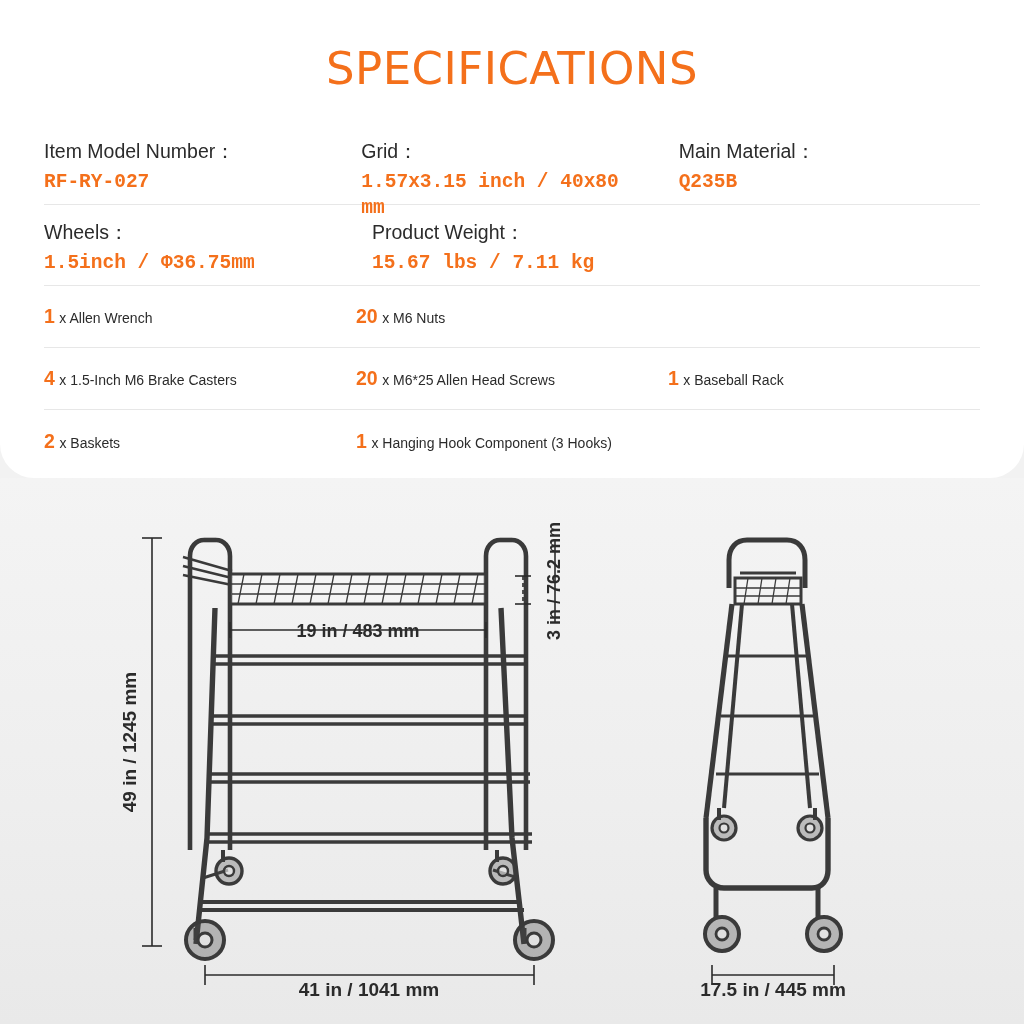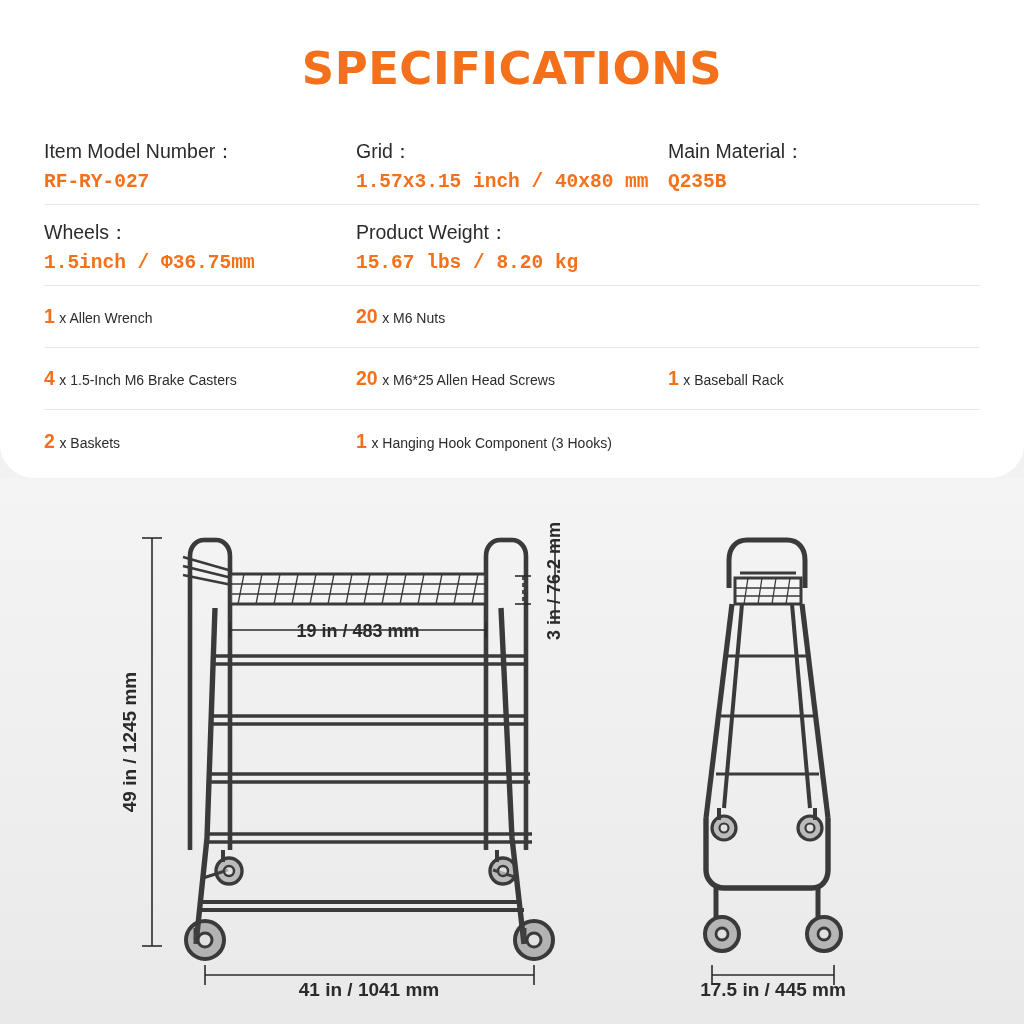--- a/index.html
+++ b/index.html
@@ -21,37 +21,37 @@
     width: 1024px;
     height: 478px;
     background: #ffffff;
     border-bottom-left-radius: 34px;
     border-bottom-right-radius: 34px;
   }
   .spec-title {
     text-align: center;
     color: #f4701b;
     font-size: 45px;
-    font-weight: bold;
+    font-weight: normal;
     letter-spacing: 0.5px;
     margin: 42px 0 0 0;
     font-family: "DejaVu Sans", sans-serif;
   }
   .spec-table {
     position: absolute;
     left: 44px;
     top: 124px;
     width: 936px;
   }
   .spec-row {
     display: flex;
     border-bottom: 1px solid #e7e7e7;
   }
   .spec-row:last-child { border-bottom: none; justify-content: flex-end; }
-  .spec-row.pair { height: 81px; }
+  .spec-row.pair { height: 81px; gap: 16px; }
   .spec-row.single { height: 62px; align-items: center; }
 
   .cell {
     width: 33.33%;
     padding-right: 14px;
   }
   .cell.pair-cell { padding-top: 14px; }
 
   .label {
     font-size: 19.5px;
@@ -116,21 +116,21 @@
       </div>
     </div>
 
     <div class="spec-row pair">
       <div class="cell pair-cell">
         <div class="label">Wheels：</div>
         <div class="value">1.5inch / Φ36.75mm</div>
       </div>
       <div class="cell pair-cell">
         <div class="label">Product Weight：</div>
-        <div class="value">15.67 lbs / 8.20 kg</div>
+        <div class="value">15.67 lbs / 7.11 kg</div>
       </div>
     </div>
 
     <div class="spec-row single">
       <div class="cell">
         <span class="qty">1</span>
         <span class="qty-text">x Allen Wrench</span>
       </div>
       <div class="cell">
         <span class="qty">20</span>

